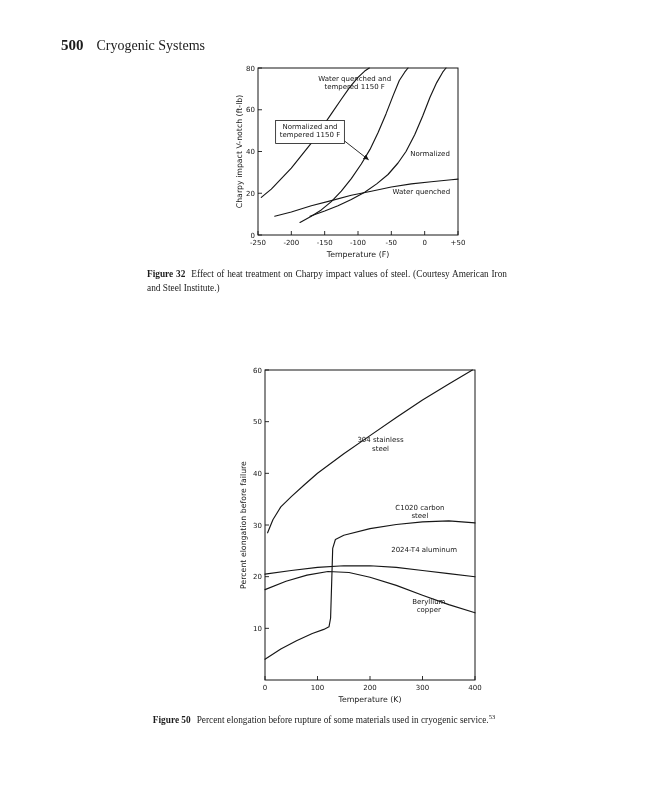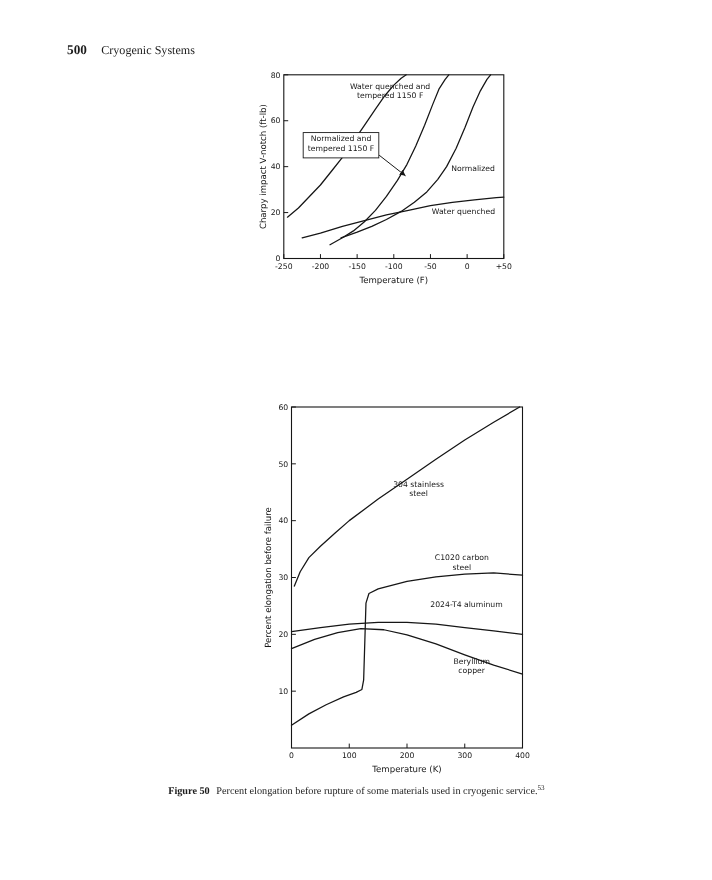--- a/index.html
+++ b/index.html
@@ -2,22 +2,22 @@
 <html><head>
 <meta charset="utf-8">
 <style>
   * { margin:0; padding:0; box-sizing:border-box; }
   html,body { background:#ffffff; }
   .page {
     position:relative; width:647px; height:800px; background:#ffffff;
     font-family:"Liberation Serif", serif; color:#1c1c1c; overflow:hidden;
   }
   .header { position:absolute; left:61px; top:36px; white-space:nowrap; }
-  .pagenum { font-weight:bold; font-size:12px; }
-  .runtitle { font-size:11px; margin-left:13px; }
+  .pagenum { font-weight:bold; font-size:15px; }
+  .runtitle { font-size:14px; margin-left:13px; }
   .fig { position:absolute; }
   .caption { position:absolute; font-size:9.3px; line-height:1.5; color:#1c1c1c; }
   .cap-label { font-weight:bold; margin-right:6px; }
   .caption sup { font-size:6.5px; vertical-align:super; }
   svg { display:block; }
   svg text { font-family:"DejaVu Sans", sans-serif; fill:#161616; }
   svg .tick  { font-size:7px; }
   svg .clabel{ font-size:7px; }
   svg .alabel{ font-size:7.8px; }
 </style>
@@ -72,20 +72,23 @@
         <text x="92" y="70.53750000000001" text-anchor="middle" class="clabel">Normalized and</text>
         <text x="92" y="79.03750000000001" text-anchor="middle" class="clabel">tempered 1150 F</text>
         <line x1="126.66666666666667" y1="83.0625" x2="150.66666666666669" y2="101.85" stroke="#161616" stroke-width="0.9" marker-end="url(#fig32-svg-arr)"></line>
         <text x="212" y="97.675" text-anchor="middle" class="clabel">Normalized</text>
         <text x="203.33333333333334" y="136.29375" text-anchor="middle" class="clabel">Water quenched</text>
         <text x="140" y="199" text-anchor="middle" class="alabel">Temperature (F)</text>
         <text x="24" y="93.5" text-anchor="middle" class="alabel" transform="rotate(-90 24 93.5)">Charpy impact V-notch (ft-lb)</text>
       </svg>
   </div>
 
+  <div class="caption" style="left:147px; top:268px; width:360px; text-align:justify;">
+    <span class="cap-label">Figure 32</span><span>Effect of heat treatment on Charpy impact values of steel. (Courtesy American Iron and Steel Institute.)</span>
+  </div>
 
   <div class="fig" style="left:220px; top:358px;">
     <svg id="fig33-svg" width="300" height="352" viewBox="0 0 300 352">
         <defs>
           <marker id="fig33-svg-arr" markerWidth="7" markerHeight="6" refX="6" refY="3" orient="auto">
             <path d="M0,0L6,3L0,6Z" fill="#161616"></path>
           </marker>
         </defs>
         <rect x="45" y="12" width="210" height="310" fill="none" stroke="#161616" stroke-width="1"></rect>
         <line x1="45" y1="322" x2="45" y2="318" stroke="#161616" stroke-width="0.9"></line>

